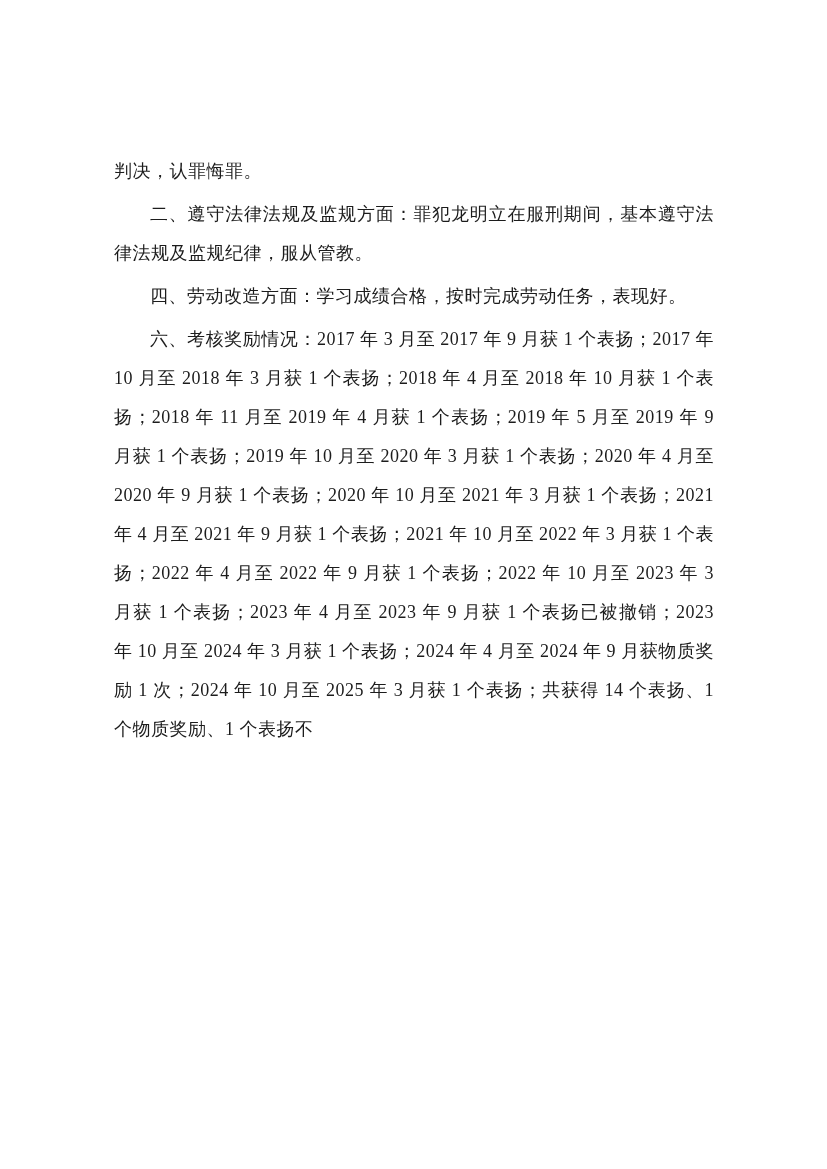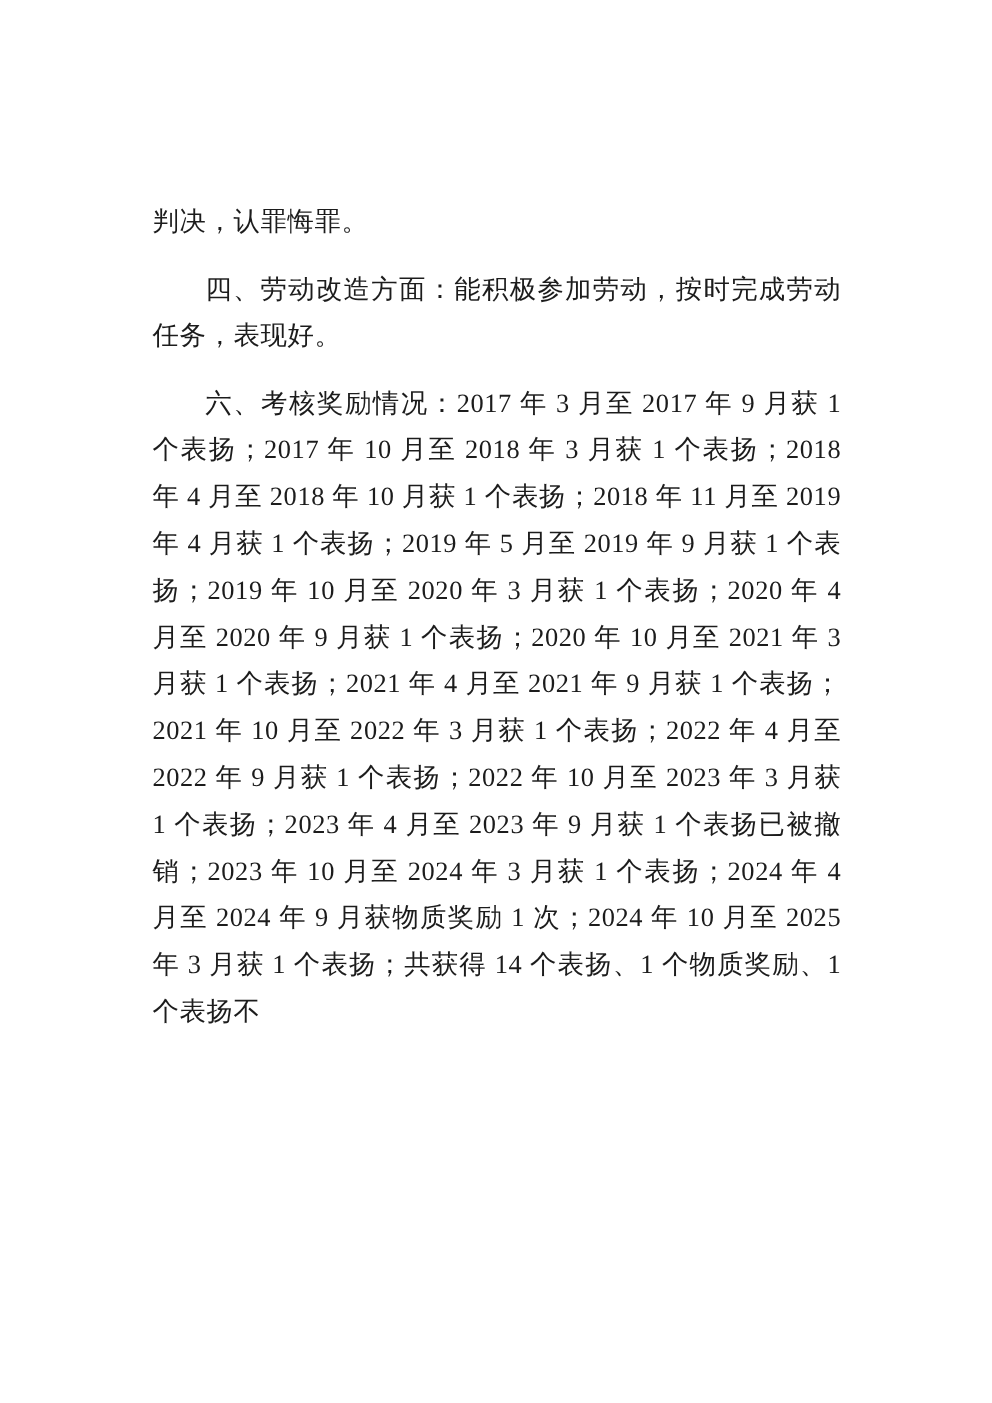--- a/index.html
+++ b/index.html
@@ -16,34 +16,35 @@
     font-family: "Liberation Serif", "DejaVu Serif", serif;
     color: #1c1c1c;
   }
   .text-block {
     position: absolute;
     left: 110px;
     top: 148px;
     width: 608px;
   }
   .para {
-    margin: 17px;
-    font-size: 22px;
+    margin: 4px;
+    font-size: 18px;
     line-height: 39px;
     letter-spacing: 0.5px;
     text-align: justify;
     text-justify: inter-ideograph;
     word-break: break-all;
   }
   .para.indent {
     text-indent: 2em;
   }
 </style>
 </head>
 <body>
 
 <div class="page">
   <div class="text-block">
     <p class="para">判决，认罪悔罪。</p>
-    <p class="para indent">四、劳动改造方面：能积极参加劳动，按时完成劳动任务，表现好。</p>
+    <p class="para indent">二、遵守法律法规及监规方面：罪犯龙明立在服刑期间，基本遵守法律法规及监规纪律，服从管教。</p>
+    <p class="para indent">四、劳动改造方面：学习成绩合格，按时完成劳动任务，表现好。</p>
     <p class="para indent">六、考核奖励情况：2017 年 3 月至 2017 年 9 月获 1 个表扬；2017 年 10 月至 2018 年 3 月获 1 个表扬；2018 年 4 月至 2018 年 10 月获 1 个表扬；2018 年 11 月至 2019 年 4 月获 1 个表扬；2019 年 5 月至 2019 年 9 月获 1 个表扬；2019 年 10 月至 2020 年 3 月获 1 个表扬；2020 年 4 月至 2020 年 9 月获 1 个表扬；2020 年 10 月至 2021 年 3 月获 1 个表扬；2021 年 4 月至 2021 年 9 月获 1 个表扬；2021 年 10 月至 2022 年 3 月获 1 个表扬；2022 年 4 月至 2022 年 9 月获 1 个表扬；2022 年 10 月至 2023 年 3 月获 1 个表扬；2023 年 4 月至 2023 年 9 月获 1 个表扬已被撤销；2023 年 10 月至 2024 年 3 月获 1 个表扬；2024 年 4 月至 2024 年 9 月获物质奖励 1 次；2024 年 10 月至 2025 年 3 月获 1 个表扬；共获得 14 个表扬、1 个物质奖励、1 个表扬不</p>
   </div>
 </div>
 
 </body></html>

